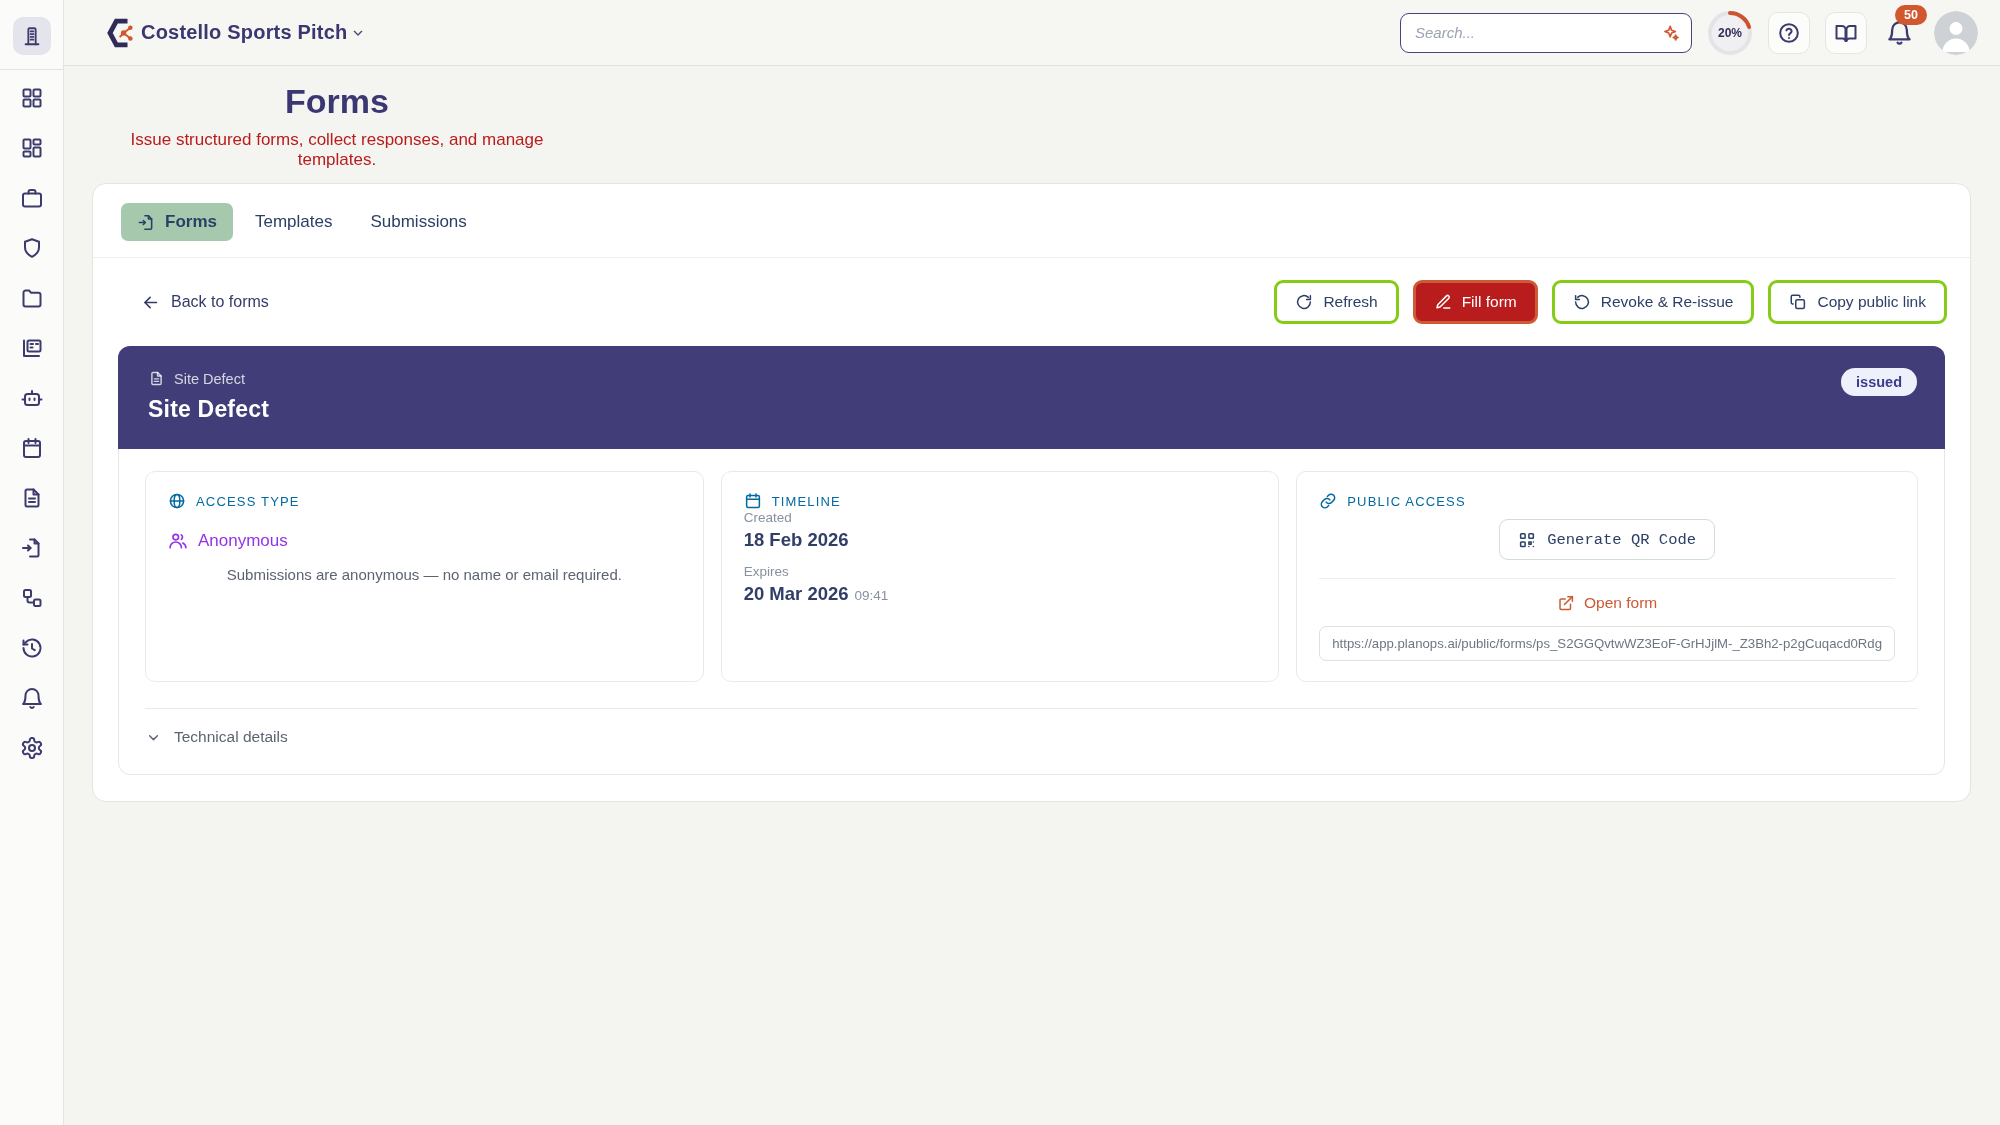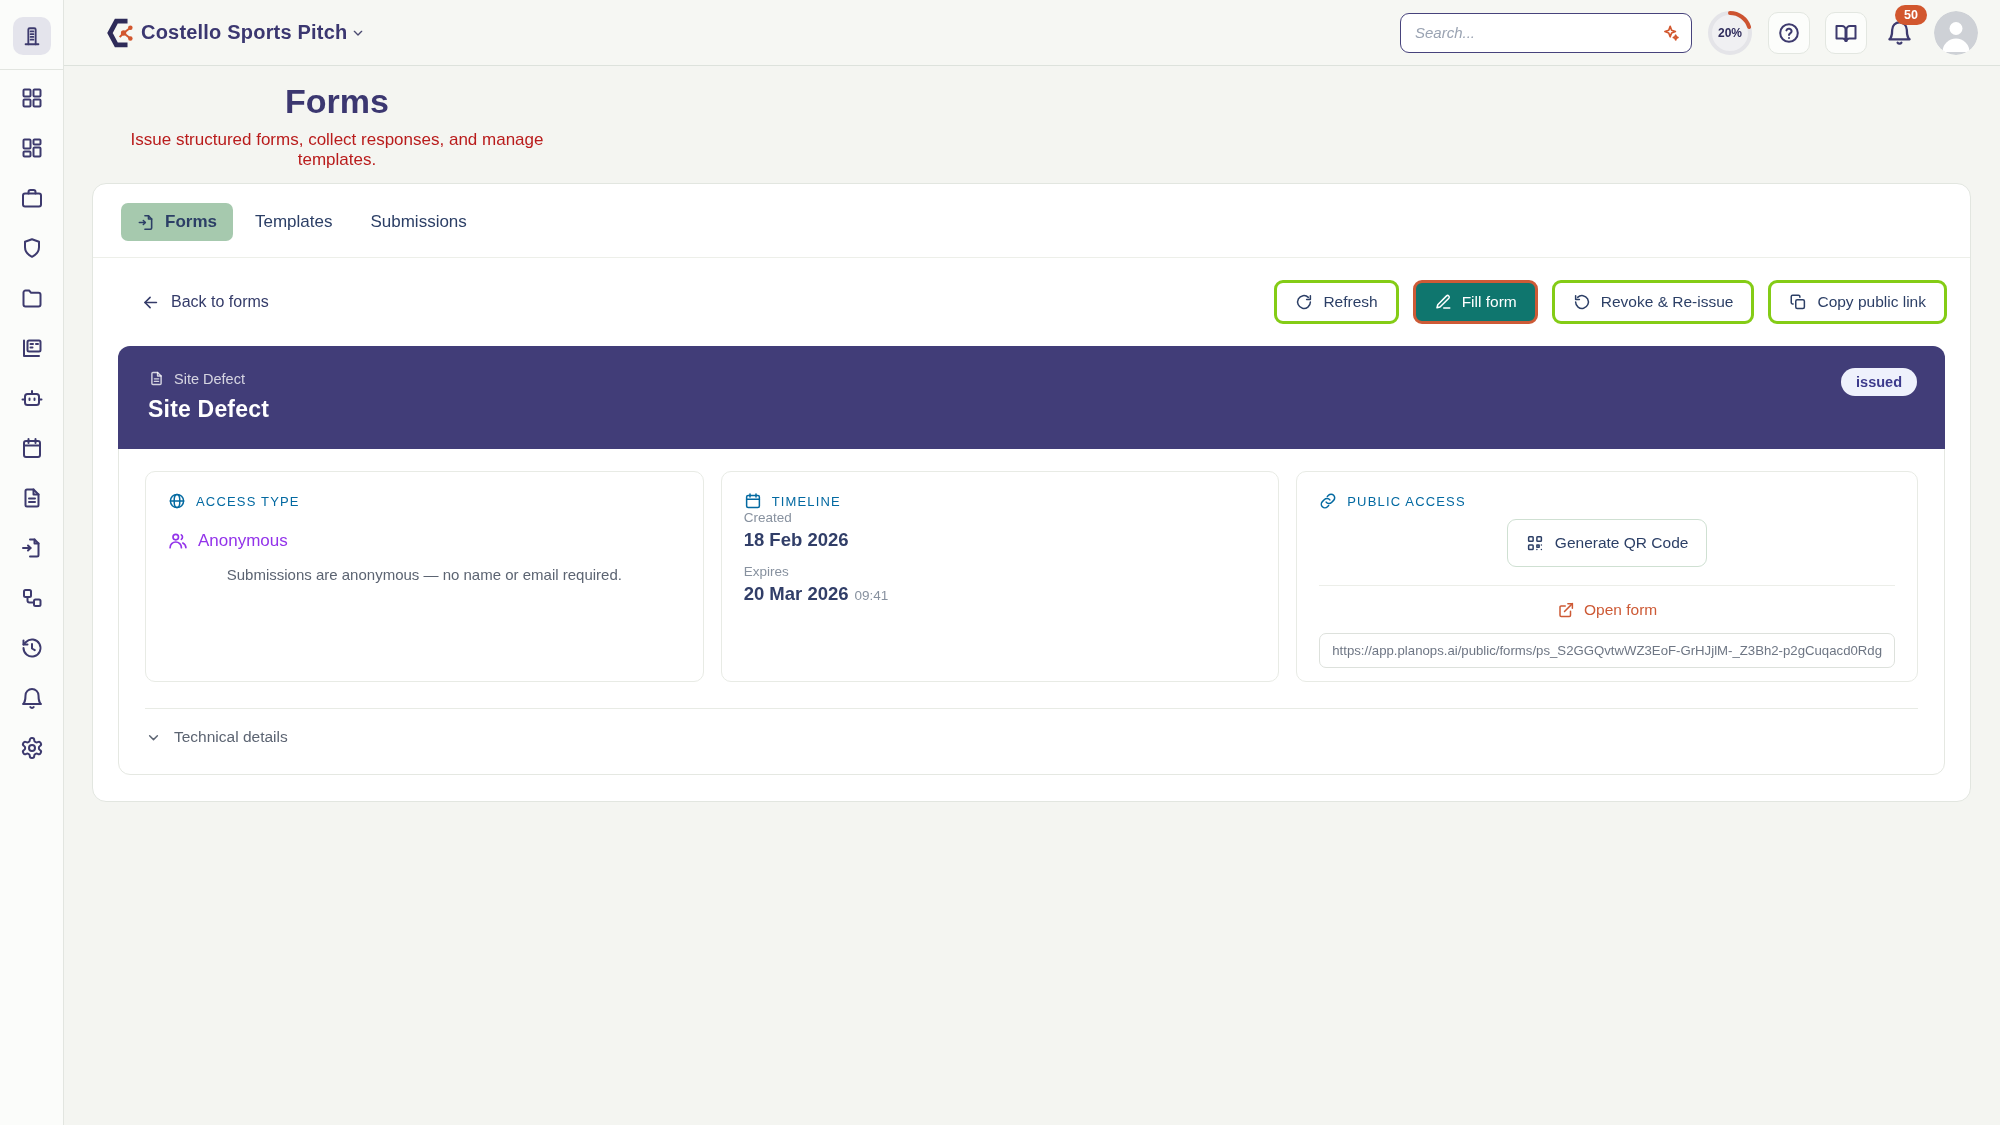--- a/index.html
+++ b/index.html
@@ -79,21 +79,21 @@
   .tab.active { background:#a6c9ae; font-weight:700; }
 
   .toolbar { display:flex; align-items:center; padding:22px 23px 0 48px; }
   .back-link { display:flex; align-items:center; gap:11px; font-size:16px; color:#343b69; cursor:pointer; }
   .actions { margin-left:auto; display:flex; gap:14px; }
   .btn {
     height:44px; display:flex; align-items:center; gap:10px; padding:0 18px;
     border:3px solid #84cc16; border-radius:9px; background:#fff;
     color:#2c3f66; font-size:15.5px; cursor:pointer; font-family:"Liberation Sans", sans-serif;
   }
-  .btn.primary { background:#0f766e; border-color:#cd5a36; color:#fff; }
+  .btn.primary { background:#b91c1c; border-color:#cd5a36; color:#fff; }
 
   
   .card { margin:22px 25px 0; border:1px solid #e5e8e2; border-radius:12px; background:#fff; }
   .card-head {
     position:relative; margin:-1px -1px 0; background:#413d78; color:#fff;
     border-radius:12px 12px 0 0; padding:24px 30px 26px;
   }
   .card-kicker { display:flex; align-items:center; gap:9px; font-size:14.5px; color:rgba(255,255,255,.78); }
   .card-title { margin-top:9px; font-size:23px; font-weight:700; letter-spacing:.2px; }
   .status-badge {
@@ -109,23 +109,23 @@
   .access-desc { margin-top:15px; text-align:center; color:#5c6472; font-size:15px; }
 
   .tl-center { }
   .tl-label { color:#87919f; font-size:13.5px; }
   .tl-value { margin-top:4px; color:#313e68; font-size:18.5px; font-weight:700; }
   .tl-time { font-size:13.5px; color:#87919f; font-weight:400; margin-left:6px; }
   .tl-gap { margin-top:13px; }
 
   .qr-row { display:flex; justify-content:center; margin-top:9px; }
   .btn-qr {
-    height:48px; display:flex; align-items:center; gap:11px; padding:0 18px;
+    height:41px; display:flex; align-items:center; gap:11px; padding:0 18px;
     border:1px solid #cfe0d2; border-radius:9px; background:#fff; color:#2c3f66;
-    font-size:15.5px; cursor:pointer; font-family:Liberation Sans, sans-serif;
+    font-size:15.5px; cursor:pointer; font-family:Liberation Mono, monospace;
   }
   .pa-divider { border-top:1px solid #eceee9; margin-top:18px; }
   .open-form { margin-top:15px; display:flex; justify-content:center; align-items:center; gap:9px; color:#cd5a36; font-size:15.5px; cursor:pointer; }
   .url-box {
     margin-top:14px; border:1px solid #dde1dc; border-radius:7px; padding:9px 12px;
     font-size:13.2px; color:#6e7684; white-space:nowrap; overflow:hidden; background:#fff; cursor:text;
   }
 
   .tech-divider { border-top:1px solid #e8ebe5; margin-top:26px; }
   .tech-row { margin-top:19px; display:flex; align-items:center; gap:12px; color:#5c6472; font-size:15.5px; cursor:pointer; }

